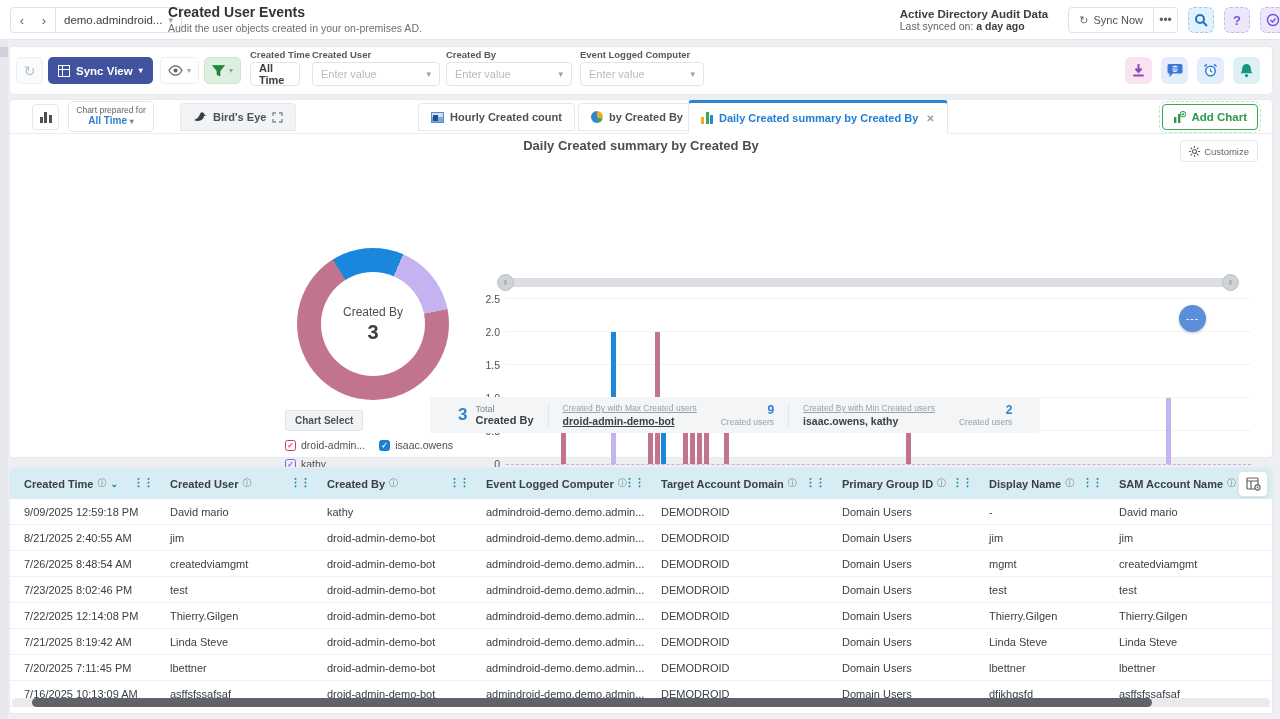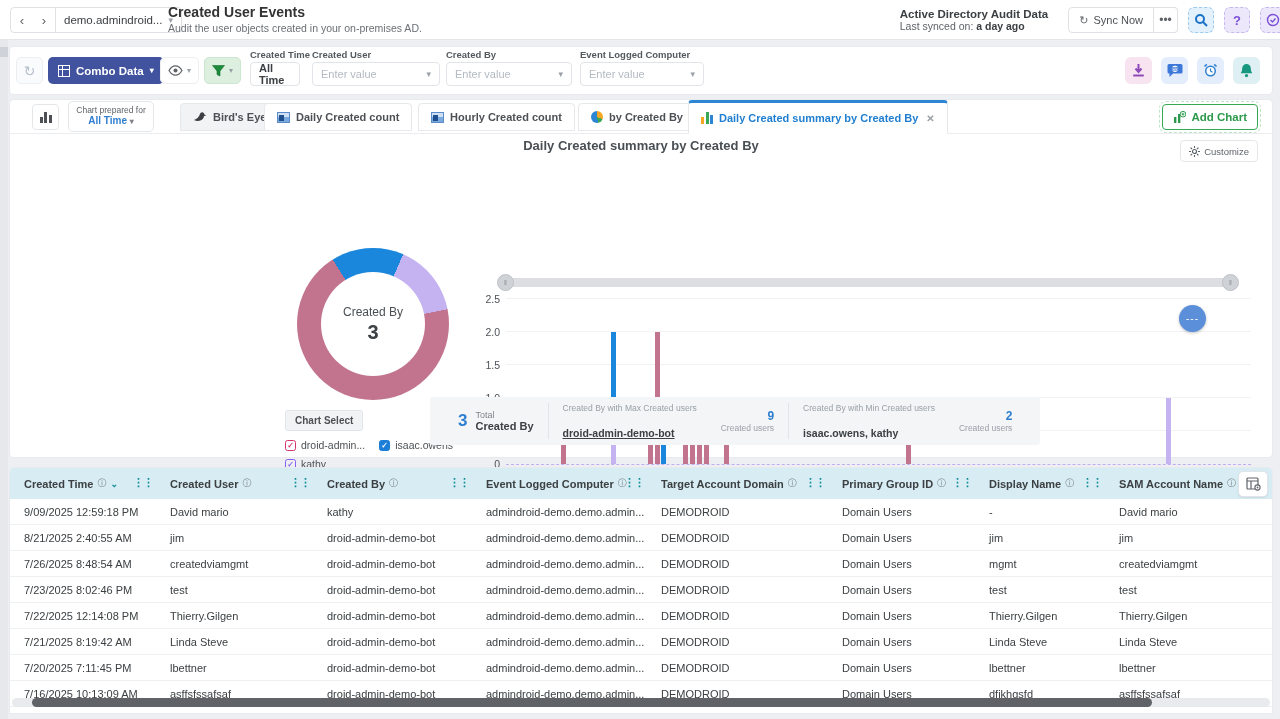--- a/index.html
+++ b/index.html
@@ -97,21 +97,21 @@
   .xlabels span { position:absolute; transform:translateX(-50%); font-size:11px; color:#4d5156; }
   #fab { position:absolute; right:52px; top:60px; width:27px; height:27px; border-radius:50%; background:#5b8fd9; color:#fff; display:flex; align-items:center; justify-content:center; font-size:10px; letter-spacing:1px; cursor:pointer; box-shadow:0 1px 3px rgba(0,0,0,.25); }
 
   
   #summary { position:absolute; left:420px; top:297px; display:flex; align-items:stretch; background:#f3f5f7; border-radius:3px; padding:6px 14px; gap:0; }
   .sum-sec { display:flex; align-items:center; gap:8px; padding:0 14px; }
   .sum-sec + .sum-sec { border-left:1px solid #e1e4e8; }
   .sum-big { font-size:17px; font-weight:700; color:#2f7fd0; }
   .sum-two .a { font-size:9px; color:#80868b; }
   .sum-two .b { font-size:11px; font-weight:700; color:#3c4043; }
-  .sum-col .cap { font-size:8.5px; color:#9aa0a6; margin-bottom:14px; }
+  .sum-col .cap { font-size:8.5px; color:#9aa0a6; margin-bottom:2px;text-decoration:underline; }
   .sum-col .name { font-size:10.5px; font-weight:700; color:#3c4043; }
   .sum-col .name.u { text-decoration:underline; }
   .sum-val { text-align:right; margin-left:16px; }
   .sum-val .v { font-size:12px; font-weight:700; color:#2f7fd0; }
   .sum-val .u2 { font-size:8.5px; color:#9aa0a6; }
 
   
   #table-panel { position:absolute; left:10px; top:468px; width:1262px; height:245px; background:#fff; border-radius:4px 4px 0 0; box-shadow:0 0 0 1px #e8eaed; overflow:hidden; }
   #thead { display:flex; height:31px; background:#d7ecf3; align-items:stretch; }
   .th { display:flex; align-items:center; gap:4px; padding-left:14px; font-size:11px; font-weight:700; color:#3c4043; position:relative; flex:none; cursor:pointer; }
@@ -177,21 +177,21 @@
     </div>
 
   <div id="filter-panel">
     <span class="icon-btn" style="left:6px; top:10px;">↻</span>
     <span id="combo-btn">
       <svg width="12" height="12" viewBox="0 0 12 12">
           <rect x="0.5" y="0.5" width="11" height="11" fill="none" stroke="#fff"></rect>
           <line x1="0.5" y1="4.5" x2="11.5" y2="4.5" stroke="#fff"></line>
           <line x1="4.5" y1="0.5" x2="4.5" y2="11.5" stroke="#fff"></line>
         </svg>
-      <span>Combo Data</span>
+      <span>Sync View</span>
       <span class="caret">▾</span>
     </span>
     <span class="drop-icon-btn" style="left:150px;">
       <svg width="15" height="11" viewBox="0 0 15 11">
           <path d="M1 5.5C3 2 5.5 0.8 7.5 0.8S12 2 14 5.5C12 9 9.5 10.2 7.5 10.2S3 9 1 5.5z" fill="none" stroke="#5f6368" stroke-width="1.2"></path>
           <circle cx="7.5" cy="5.5" r="2" fill="#5f6368"></circle>
         </svg>
       <span class="caret">▾</span>
     </span>
     <span class="drop-icon-btn" id="filter-green" style="left:194px;">
@@ -275,24 +275,20 @@
 
       <span class="tab gray" style="left:170px;">
         <svg width="14" height="12" viewBox="0 0 14 12">
             <path d="M1 9c3-1 5-3 6-6 .4-1.2 1.6-2 2.8-1.6 1 .3 1.6 1.2 1.5 2.2l2 .8-2.2.6c-.4 2.8-2.6 4.8-6.1 5C4 10 2.4 9.7 1 9z" fill="#3c4043"></path>
           </svg>
         <span>Bird's Eye</span>
         <svg width="11" height="11" viewBox="0 0 11 11">
             <path d="M1 4V1h3M7 1h3v3M10 7v3H7M4 10H1V7" fill="none" stroke="#80868b" stroke-width="1.3"></path>
           </svg>
       </span>
-      <span class="tab" style="left:254px;">
-        <span class="thumb-icon"></span>
-        <span>Daily Created count</span>
-      </span>
       <span class="tab" style="left:408px;">
         <span class="thumb-icon"></span>
         <span>Hourly Created count</span>
       </span>
       <span class="tab" style="left:568px;">
         <span class="pie-icon"></span>
         <span>by Created By</span>
       </span>
       <span class="tab active" style="left:678px;">
         <span class="bars-icon">

